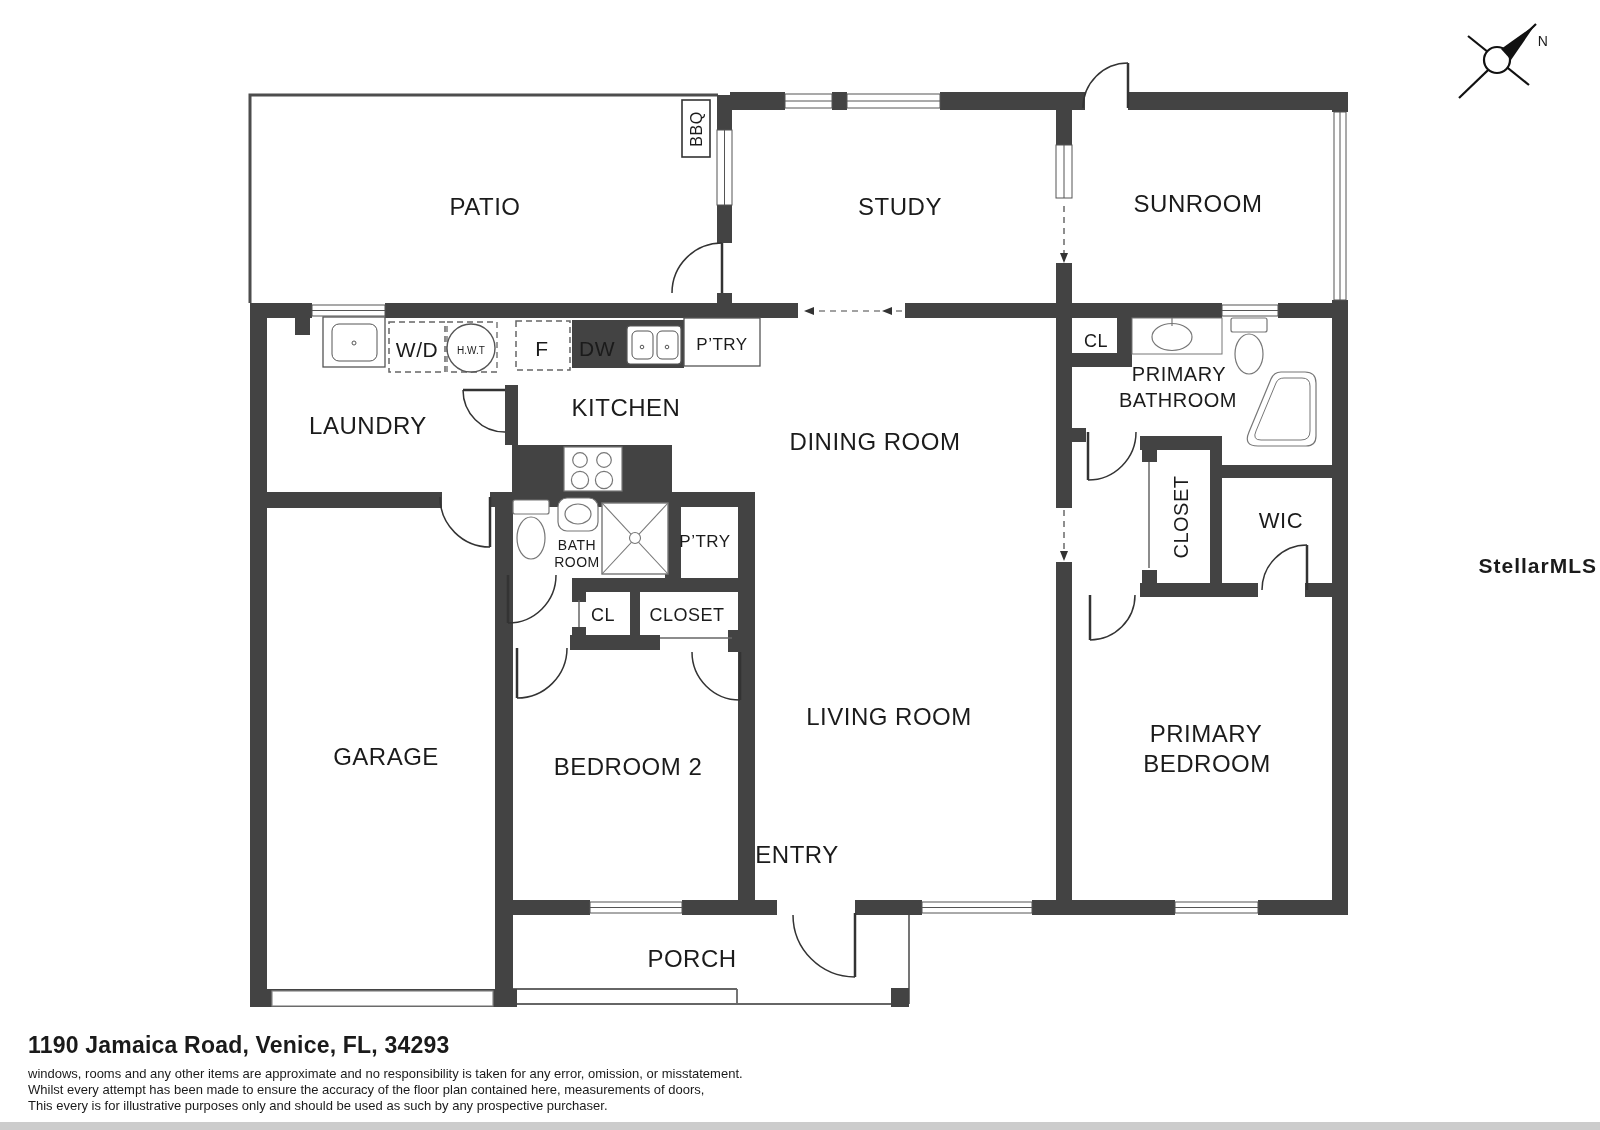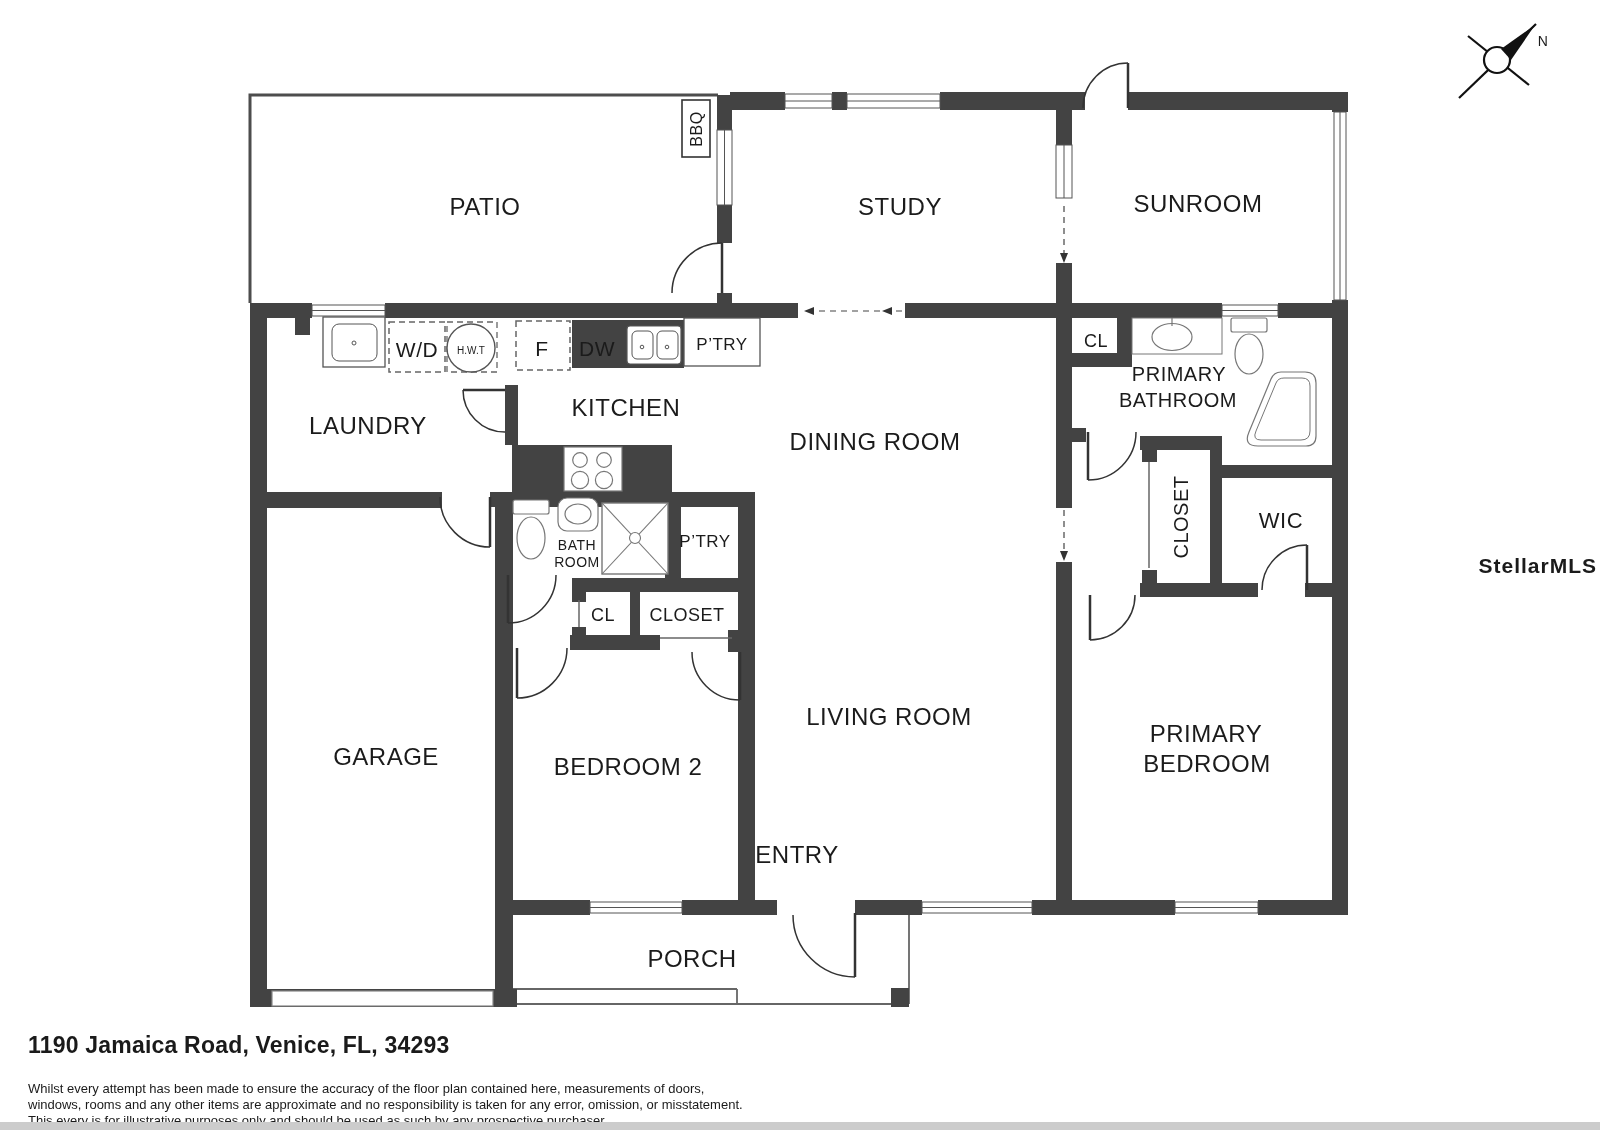--- a/index.html
+++ b/index.html
@@ -11,21 +11,21 @@
     font-family:"Liberation Sans",sans-serif;
     fill:#1b1b1b;
     letter-spacing:.5px;
   }
   .room-lbl{font-size:24px;}
   .room-lbl-sm{font-size:20px;}
   .tiny-lbl{font-size:18px;}
   #footer{
     position:absolute;left:28px;top:1032px;width:1100px;color:#1a1a1a;
   }
-  #footer .addr{font-size:23px;font-weight:600;letter-spacing:.2px;margin-bottom:22px;}
+  #footer .addr{font-size:23px;font-weight:600;letter-spacing:.2px;margin-bottom:7px;}
   #footer .disc{font-size:13px;line-height:16px;font-weight:400;}
   #bottombar{position:absolute;left:0;top:1122px;width:1600px;height:8px;background:#cccccc;}
 </style>
 </head>
 <body>
 
 <div id="stage">
 <svg width="1600" height="1130" viewBox="0 0 1600 1130">
 
   <g stroke="#4d4d4d" stroke-width="3" fill="none">
@@ -344,18 +344,18 @@
     <text x="542" y="348" font-size="21" dominant-baseline="central">F</text>
     <text x="597" y="348" font-size="21" dominant-baseline="central" fill="#ffffff">DW</text>
     <text x="471" y="350" font-size="10" dominant-baseline="central" style="letter-spacing:0;">H.W.T</text>
     <text x="696" y="129" font-size="16" dominant-baseline="central" transform="rotate(-90 696 129)">BBQ</text>
   </g>
 </svg>
 
   
   <div id="footer">
     <div class="addr">1190 Jamaica Road, Venice, FL, 34293</div>
+    <div class="disc">windows, rooms and any other items are approximate and no responsibility is taken for any error, omission, or misstatement.</div>
     <div class="disc">Whilst every attempt has been made to ensure the accuracy of the floor plan contained here, measurements of doors,</div>
-    <div class="disc">windows, rooms and any other items are approximate and no responsibility is taken for any error, omission, or misstatement.</div>
     <div class="disc">This every is for illustrative purposes only and should be used as such by any prospective purchaser.</div>
   </div>
   <div id="bottombar"></div>
 </div>
 
 </body></html>

